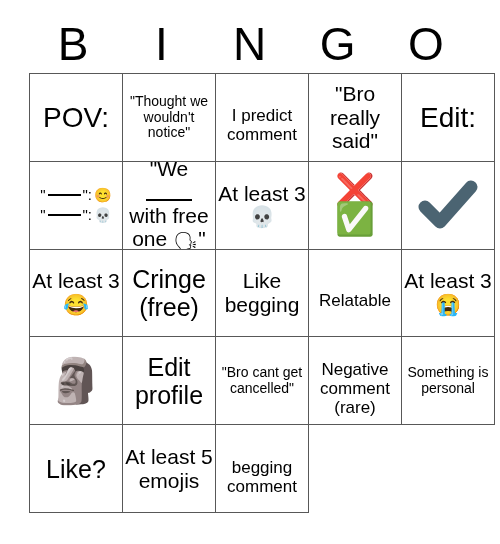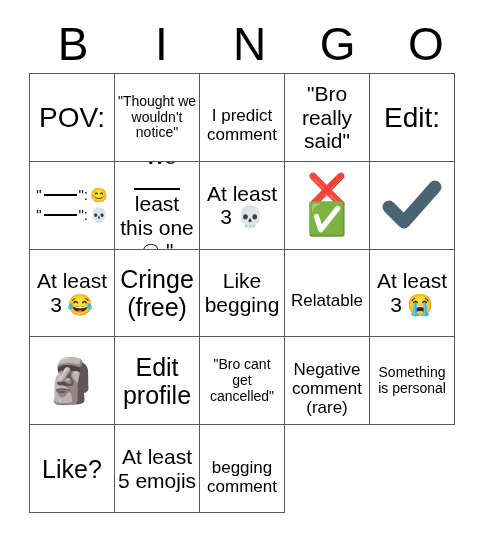--- a/index.html
+++ b/index.html
@@ -37,21 +37,21 @@
     font-size: 46px;
     font-weight: normal;
     line-height: 1;
     color: #000;
     letter-spacing: 0px;
   }
   #grid {
     position: absolute;
     left: 29px;
     top: 73px;
-    width: 426px;
+    width: 466px;
     height: 440px;
     display: grid;
     grid-template-columns: repeat(5, 1fr);
     grid-template-rows: repeat(5, 1fr);
     border-top: 1.5px solid #585858;
     border-left: 1.5px solid #585858;
     box-sizing: border-box;
   }
   .cell {
     border-right: 1.5px solid #585858;
@@ -161,21 +161,21 @@
         </div>
         <div class="br-line">
           <span>"</span>
             <span class="blank-line"></span>
             <span>":</span>
             <span class="inline-emoji">💀</span>
         </div>
       </div>
     </div>
     <div class="cell sz-lg">
-      <span class="cell-text"><span>"We </span><span class="blank-line"></span><span> least this one </span><span class="inline-emoji">🗣</span><span>"</span></span>
+      <span class="cell-text"><span>"We </span><span class="blank-line"></span><span> with free one </span><span class="inline-emoji">🗣</span><span>"</span></span>
     </div>
     <div class="cell sz-lg">
       <span class="cell-text">At least 3 💀</span>
     </div>
     <div class="cell">
       <div class="emoji-stack">
         <span>❌</span>
         <span>✅</span>
       </div>
     </div>

